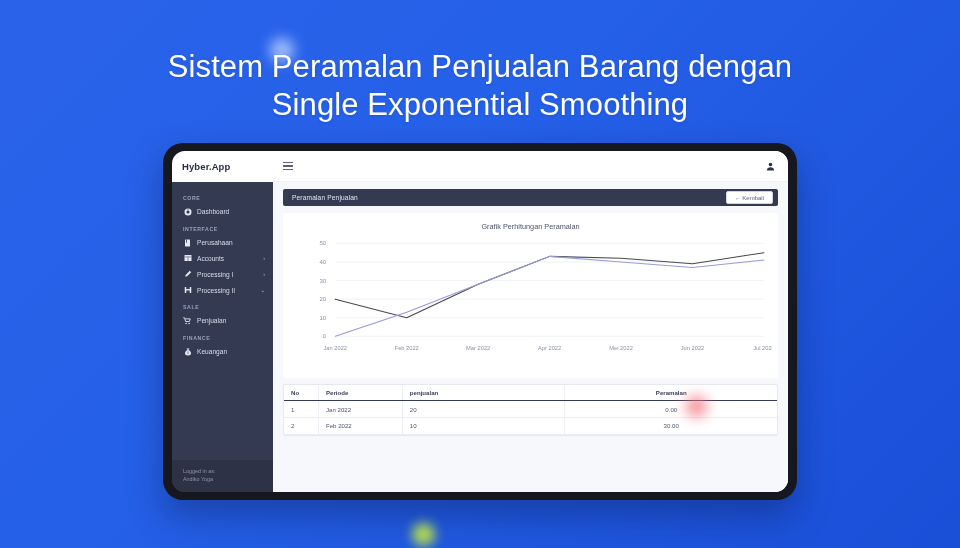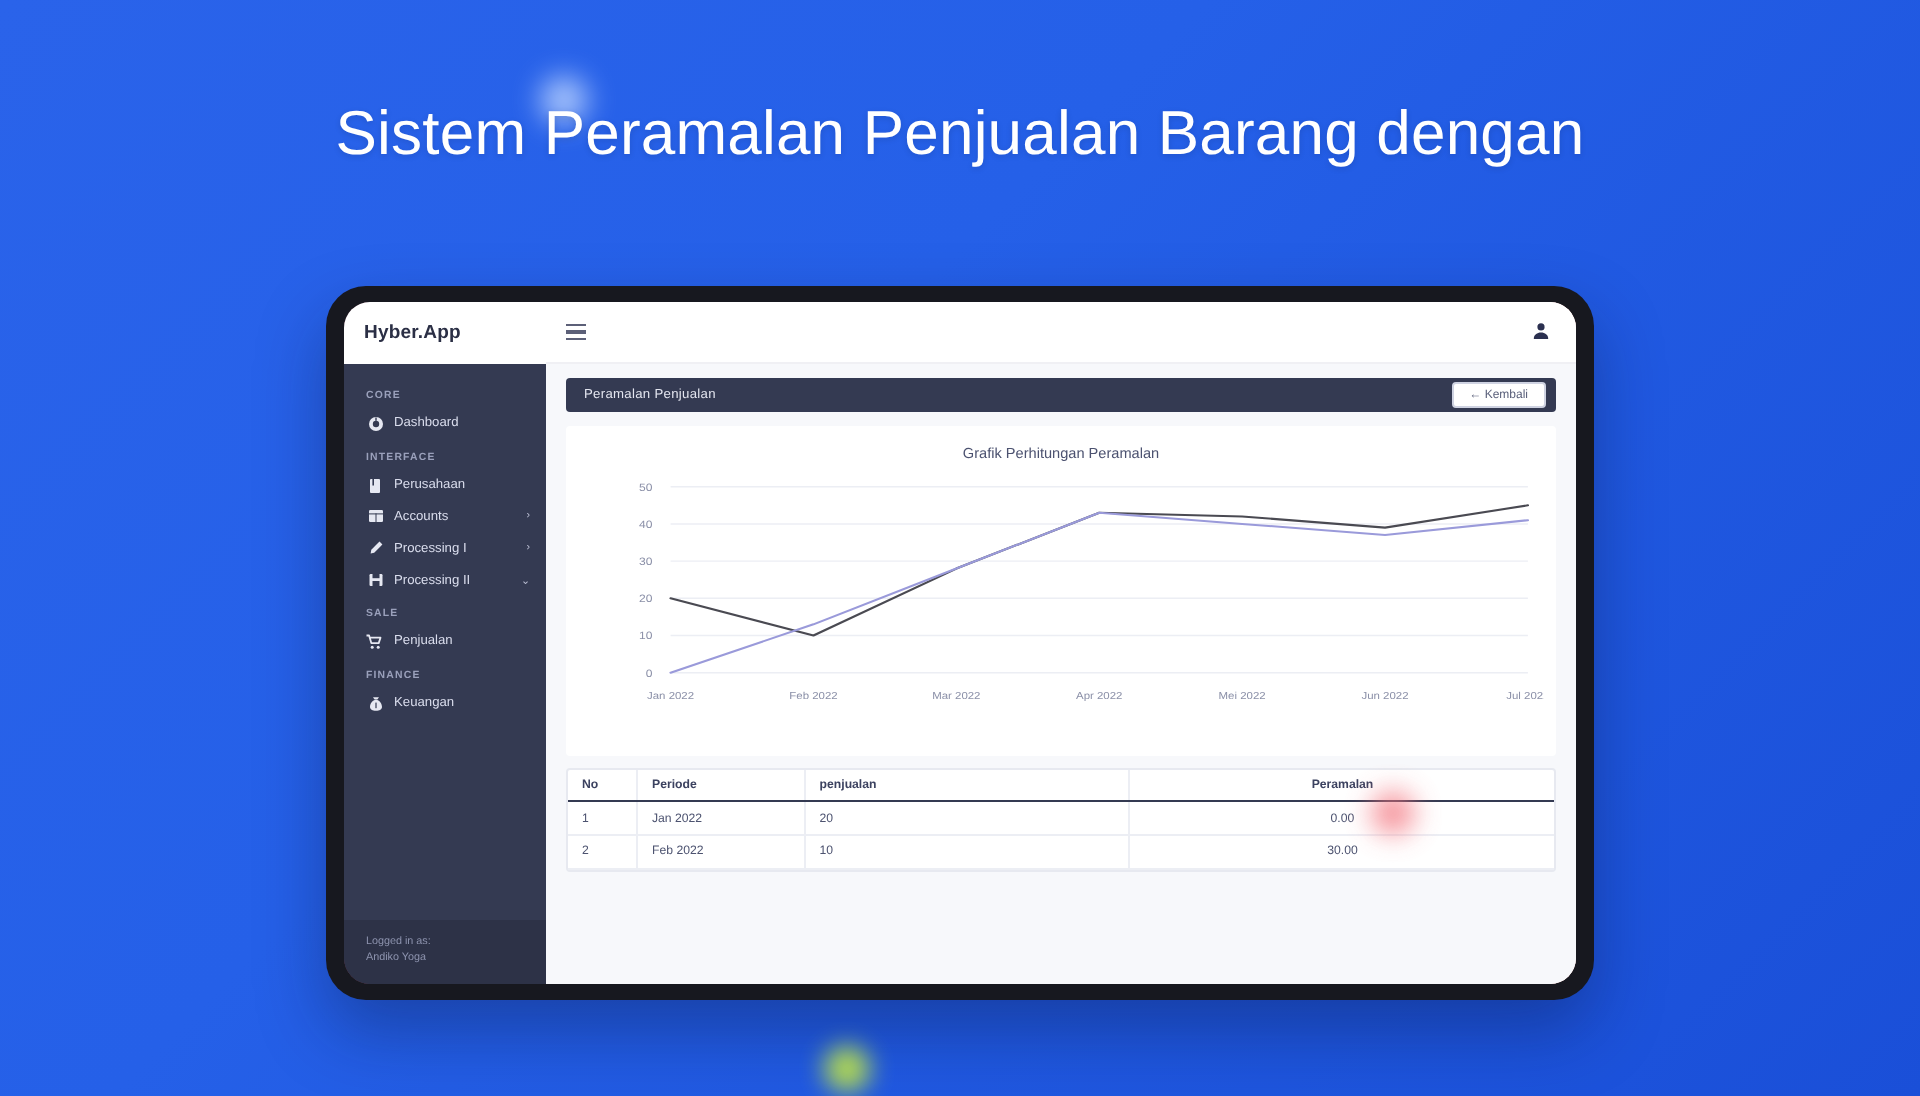--- a/index.html
+++ b/index.html
@@ -161,20 +161,21 @@
 </style>
 </head>
 <body>
 
 <div id="stage">
 
   <div class="dot" id="dot-white"></div>
 
   <div id="headline">
     <span>Sistem Peramalan Penjualan Barang dengan</span>
+    <span class="l2">Single Exponential Smoothing</span>
   </div>
 
   <div id="tablet">
     <div id="screen">
 
       <div id="sidebar">
         <div id="brand">
           <span id="brand-text">Hyber.App</span>
         </div>
 

